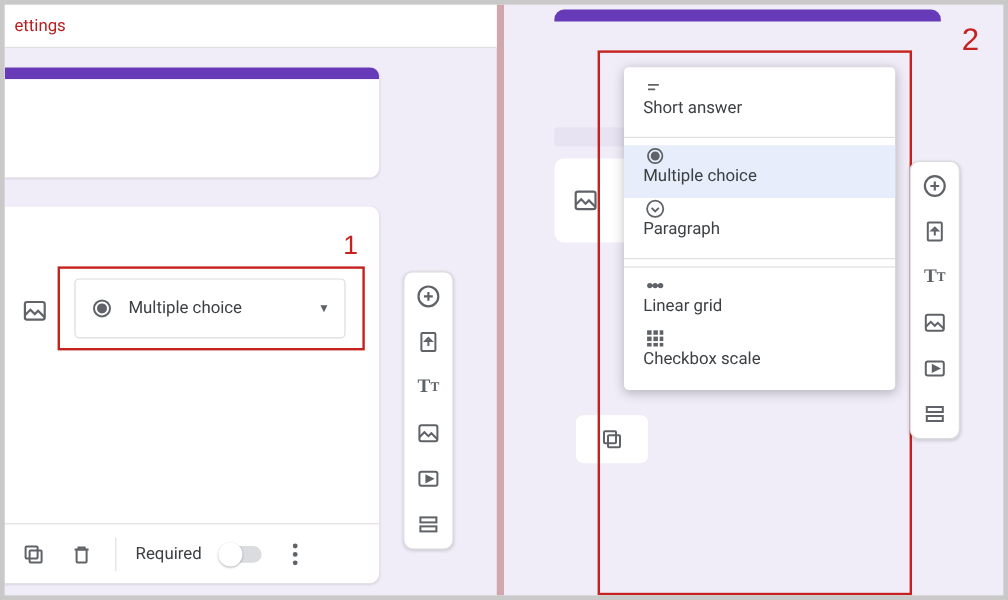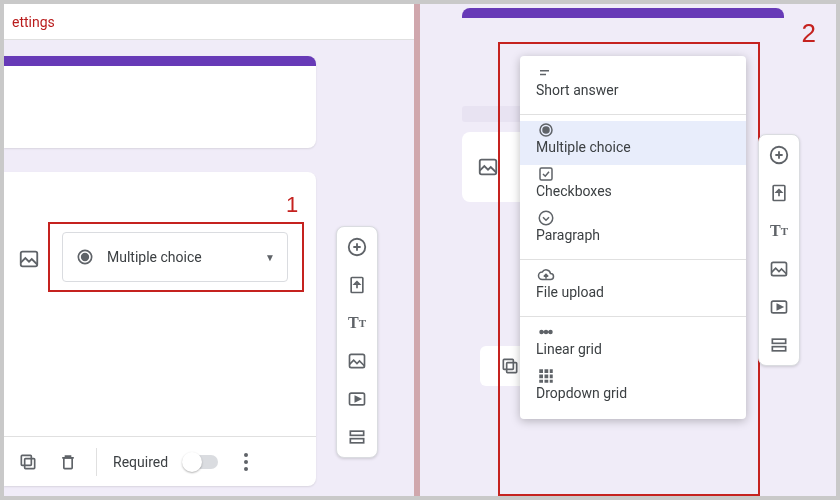--- a/index.html
+++ b/index.html
@@ -346,45 +346,27 @@
           <svg viewBox="0 0 24 24" width="18" height="18" fill="none" stroke="currentColor" stroke-width="2">
               <circle cx="12" cy="12" r="8"></circle>
               <circle cx="12" cy="12" r="4" fill="currentColor"></circle>
             </svg>
         </span>
         <span>Multiple choice</span>
       </div>
       <div class="menu-item">
         <span class="mi-icon">
           <svg viewBox="0 0 24 24" width="18" height="18" fill="none" stroke="currentColor" stroke-width="2">
-              <rect x="4" y="4" width="16" height="16" rx="2"></rect>
-              <path d="M8 12l3 3 5-6"></path>
-            </svg>
-        </span>
-        <span>Checkboxes</span>
-      </div>
-      <div class="menu-item">
-        <span class="mi-icon">
-          <svg viewBox="0 0 24 24" width="18" height="18" fill="none" stroke="currentColor" stroke-width="2">
               <circle cx="12" cy="12" r="9"></circle>
               <path d="M8 11l4 4 4-4"></path>
             </svg>
         </span>
         <span>Paragraph</span>
       </div>
       <div class="menu-sep"></div>
-      <div class="menu-item">
-        <span class="mi-icon">
-          <svg viewBox="0 0 24 24" width="18" height="18" fill="none" stroke="currentColor" stroke-width="2">
-              <path d="M7 18a5 5 0 010-10 6 6 0 0111 2 4 4 0 010 8H7z"></path>
-              <path d="M12 12v5M9 14l3-3 3 3"></path>
-            </svg>
-        </span>
-        <span>File upload</span>
-      </div>
       <div class="menu-sep"></div>
       <div class="menu-item">
         <span class="mi-icon">
           <svg viewBox="0 0 24 24" width="18" height="18" fill="none" stroke="currentColor" stroke-width="2">
               <path d="M4 12h16"></path>
               <circle cx="6" cy="12" r="2" fill="currentColor"></circle>
               <circle cx="12" cy="12" r="2" fill="currentColor"></circle>
               <circle cx="18" cy="12" r="2" fill="currentColor"></circle>
             </svg>
         </span>
@@ -397,21 +379,21 @@
               <rect x="10" y="3" width="5" height="5"></rect>
               <rect x="17" y="3" width="4" height="5"></rect>
               <rect x="3" y="10" width="5" height="5"></rect>
               <rect x="10" y="10" width="5" height="5"></rect>
               <rect x="17" y="10" width="4" height="5"></rect>
               <rect x="3" y="17" width="5" height="4"></rect>
               <rect x="10" y="17" width="5" height="4"></rect>
               <rect x="17" y="17" width="4" height="4"></rect>
             </svg>
         </span>
-        <span>Dropdown grid</span>
+        <span>Checkbox scale</span>
       </div>
     </div>
 
     <div class="red-box-2"></div>
     <div class="red-label red-label-2">2</div>
 
     <div class="side-toolbar side-toolbar-right">
       <div class="tb-btn">
         <svg viewBox="0 0 24 24" width="22" height="22" fill="none" stroke="currentColor" stroke-width="2">
             <circle cx="12" cy="12" r="9"></circle>

